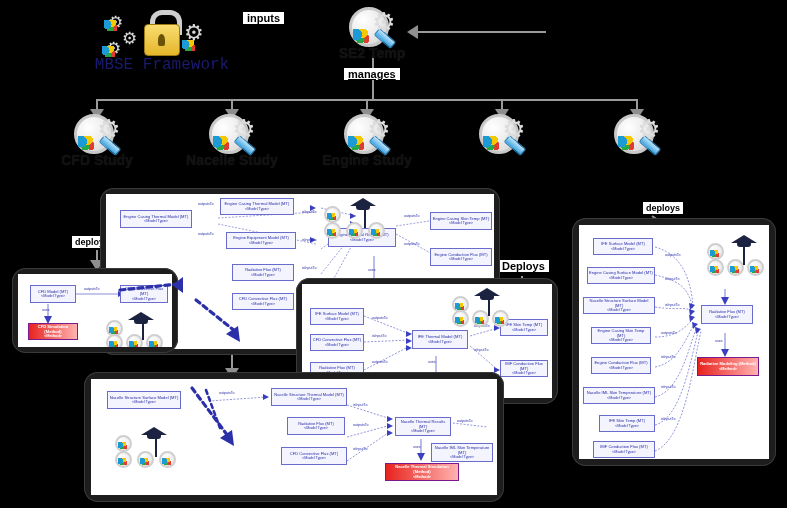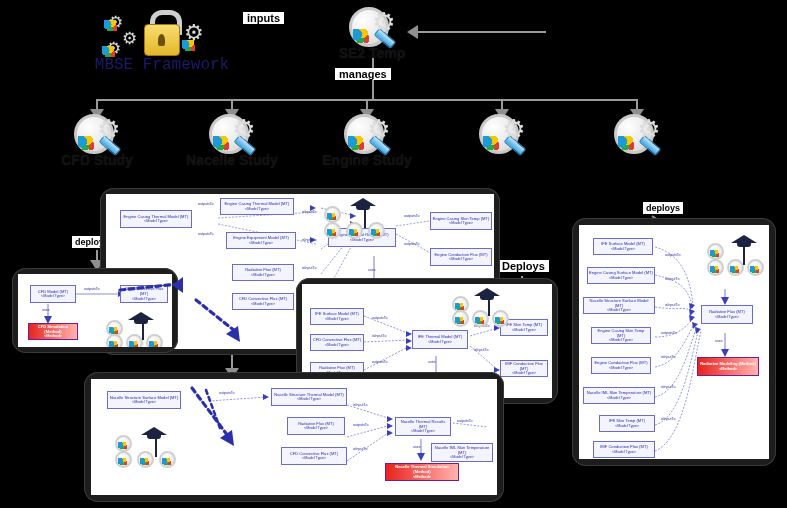--- a/index.html
+++ b/index.html
@@ -94,21 +94,21 @@
 </head>
 <body>
 
 <div class="canvas">
 
   <div class="ln lnH" style="left:418px;top:31px;width:128px;"></div>
   <div class="arrowLeft" style="left:407px;top:25px;"></div>
   <div class="edgeLbl edgeLblBig" style="left:243px;top:12px;">inputs</div>
 
   <div class="ln lnV" style="left:372px;top:56px;height:44px;"></div>
-  <div class="edgeLbl edgeLblBig" style="left:335px;top:68px;">manages</div>
+  <div class="edgeLbl edgeLblBig" style="left:344px;top:68px;text-decoration:underline;">manages</div>
 
   <div class="ln lnH" style="left:96px;top:99px;width:541px;"></div>
   <div class="ln lnV" style="left:96px;top:99px;height:14px;"></div>
   <div class="ln lnV" style="left:231px;top:99px;height:14px;"></div>
   <div class="ln lnV" style="left:366px;top:99px;height:14px;"></div>
   <div class="ln lnV" style="left:501px;top:99px;height:14px;"></div>
   <div class="ln lnV" style="left:636px;top:99px;height:14px;"></div>
   <div class="arrowDown" style="left:90px;top:109px;"></div>
   <div class="arrowDown" style="left:225px;top:109px;"></div>
   <div class="arrowDown" style="left:360px;top:109px;"></div>

